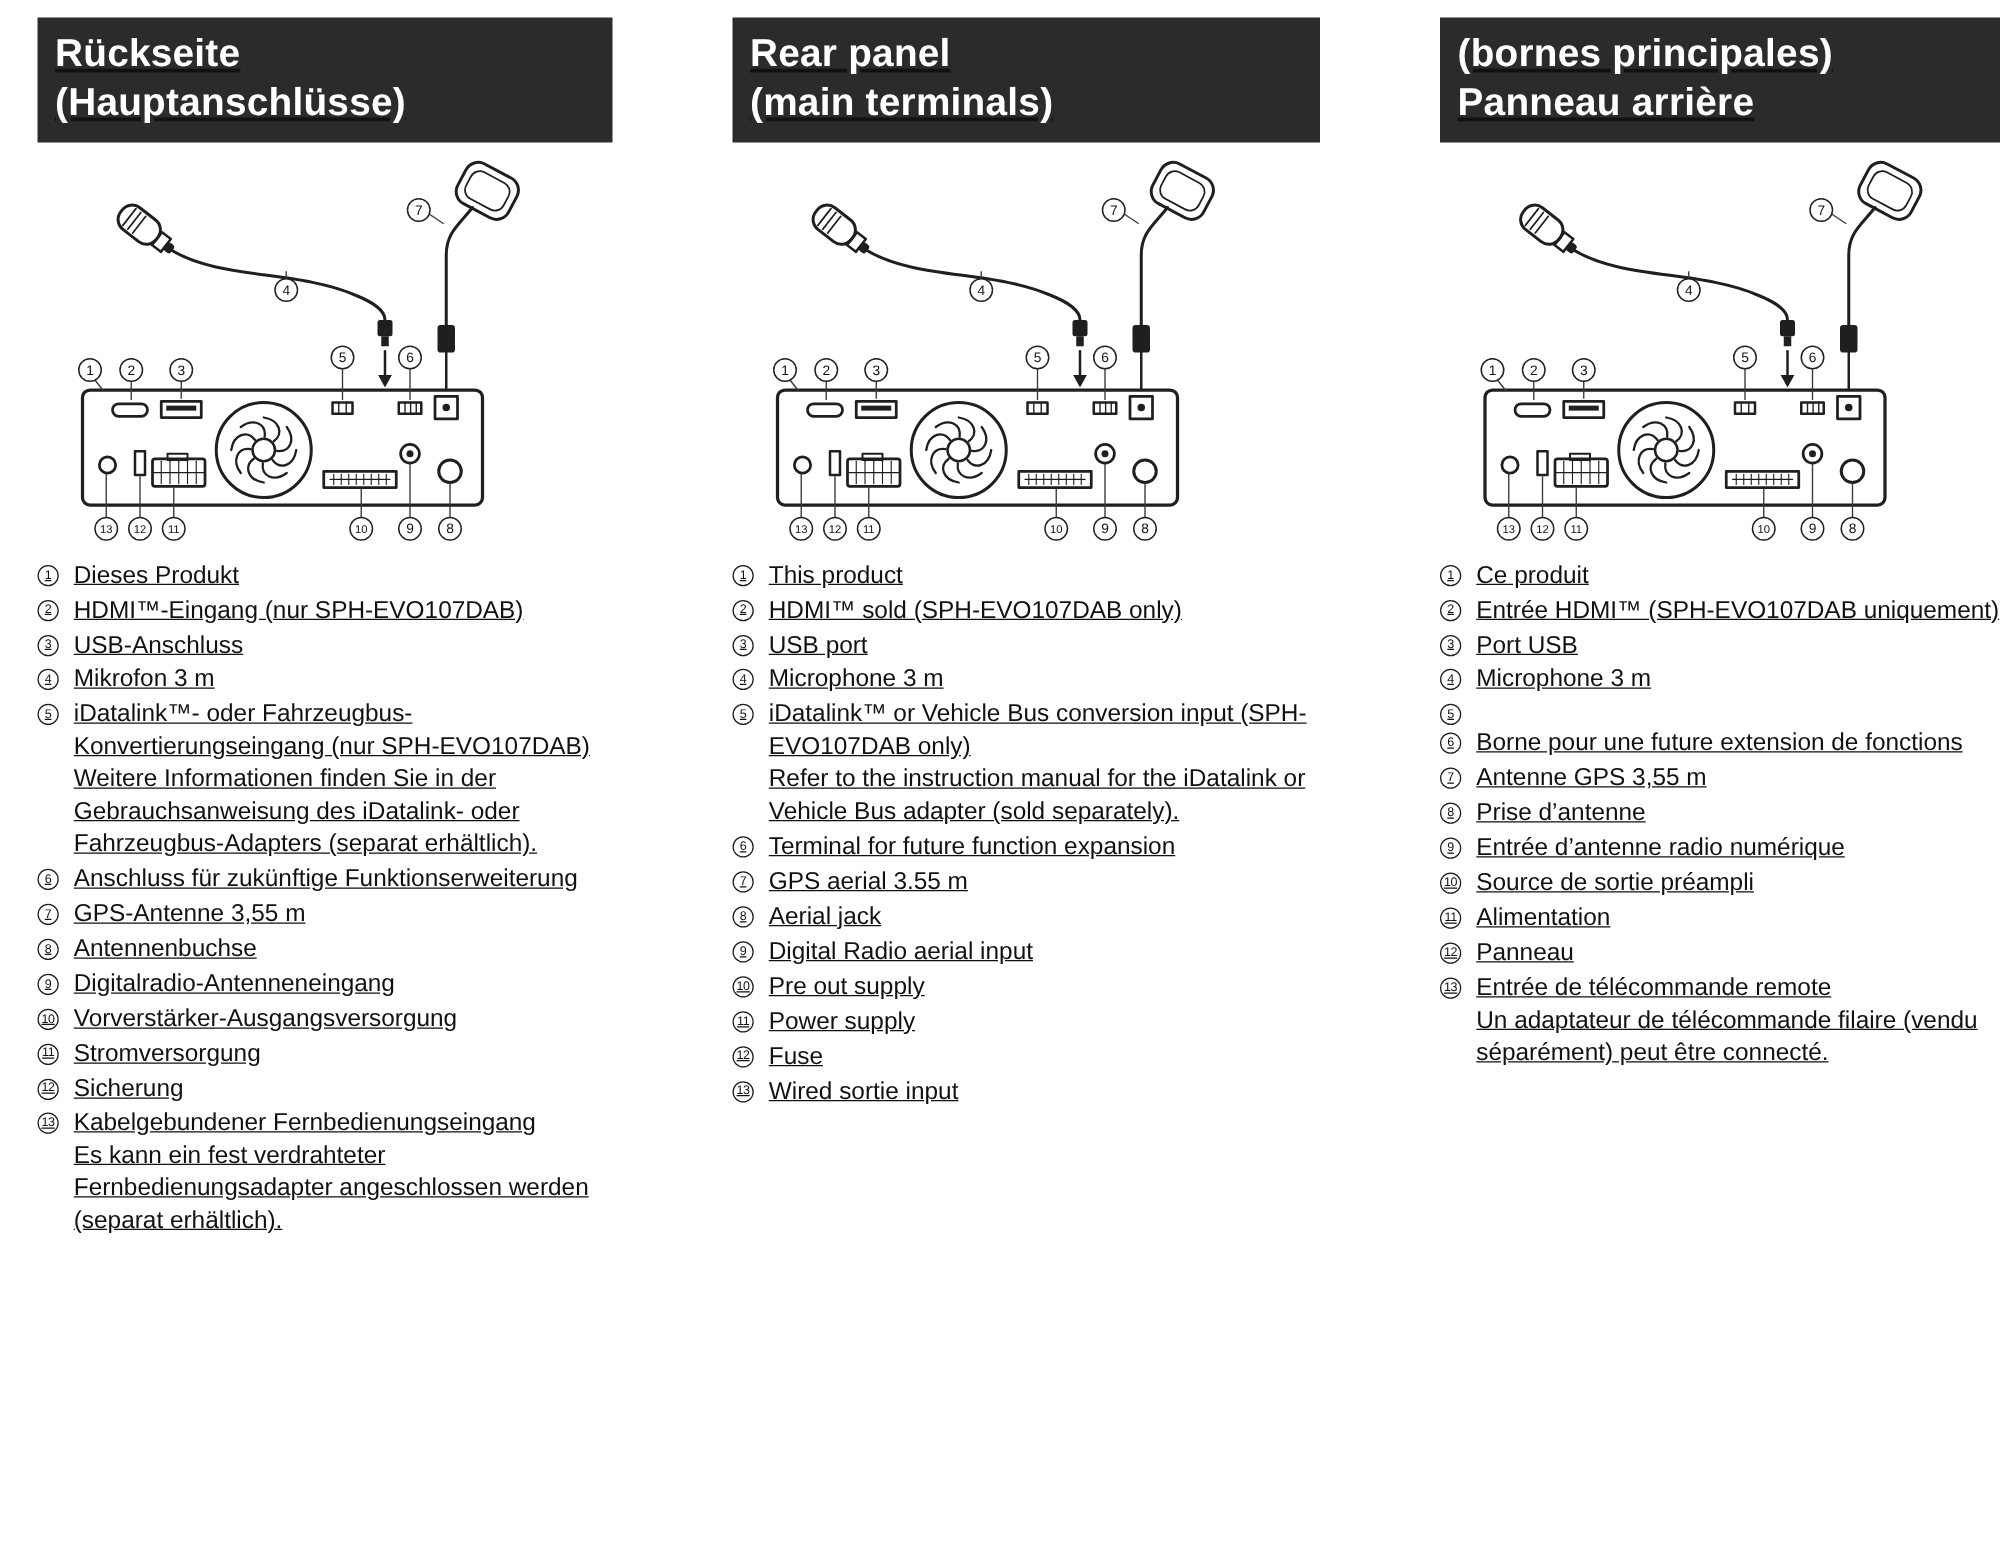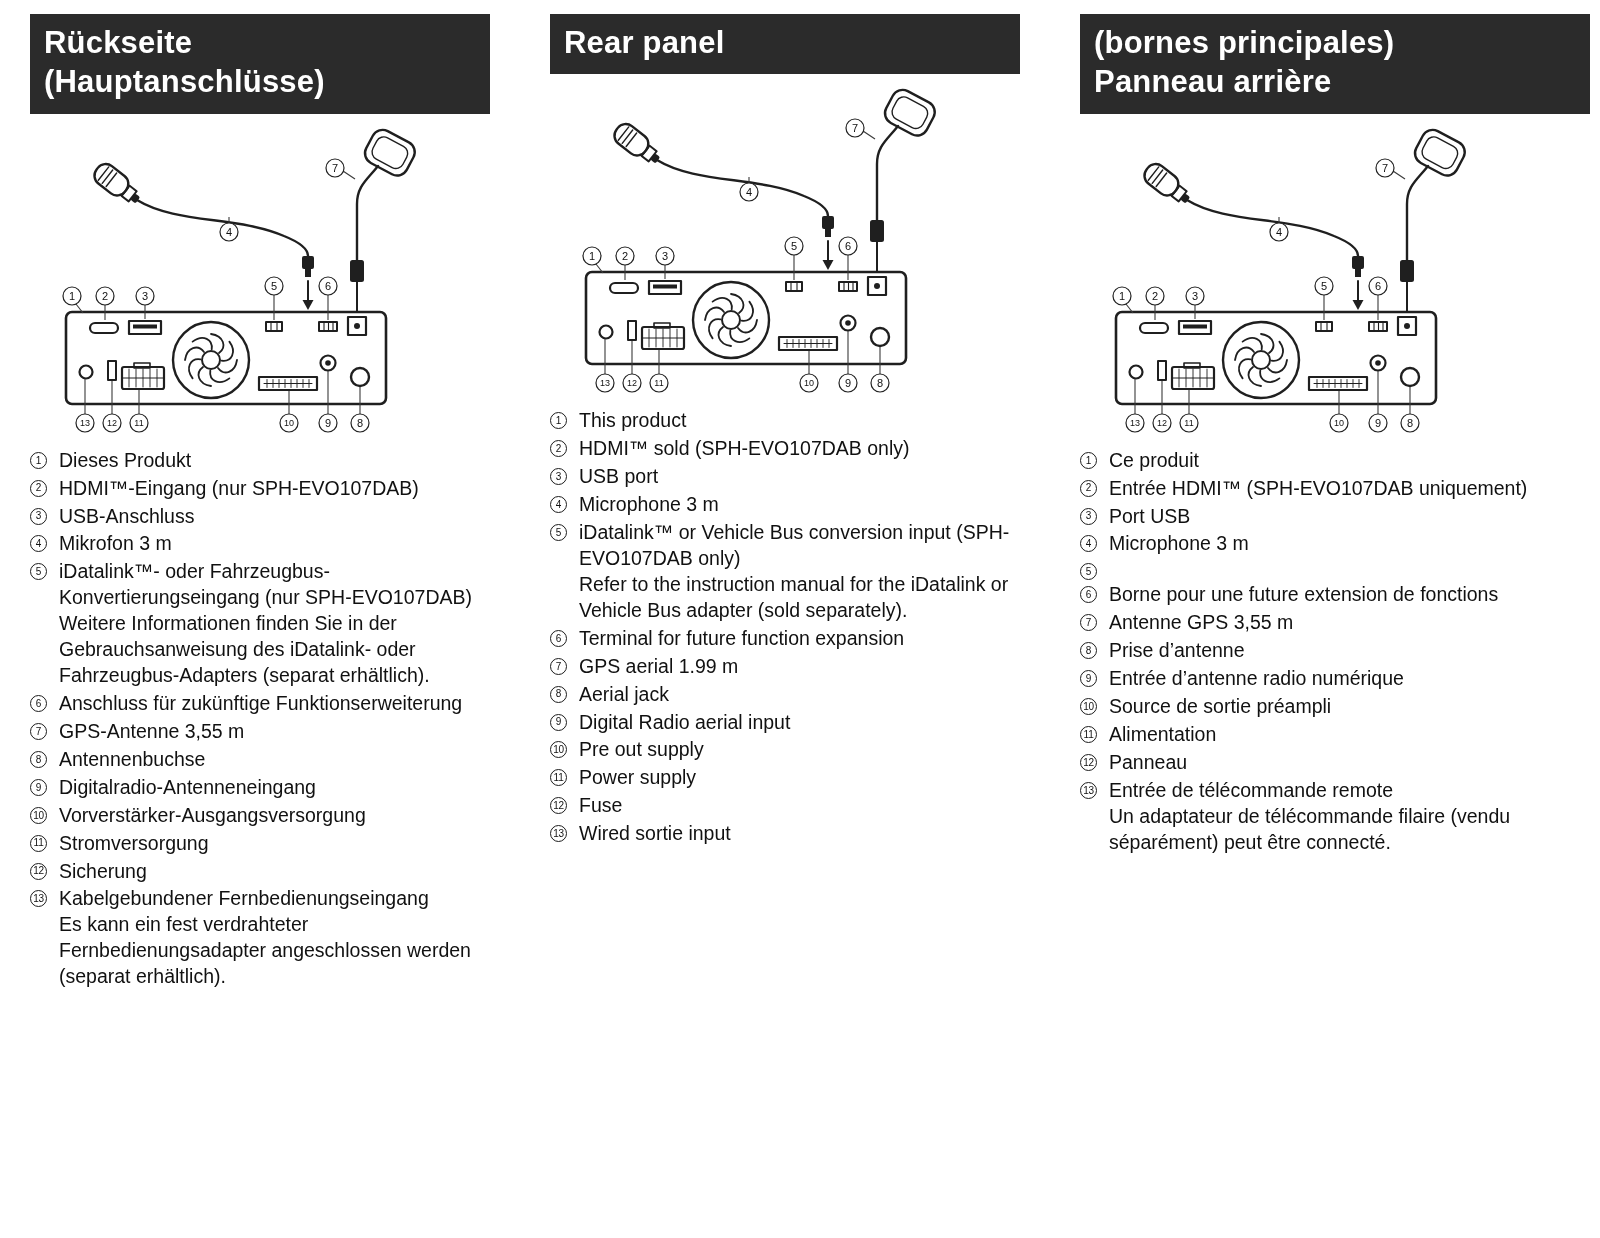--- a/index.html
+++ b/index.html
@@ -5,23 +5,24 @@
   html,body { margin:0; padding:0; }
   body {
     width:1600px; height:1238px; overflow:hidden;
     background:#ffffff; color:#111;
     font-family:"Liberation Sans", sans-serif;
     -webkit-font-smoothing:antialiased;
   }
   .page {
     display:grid;
     grid-template-columns:460px 470px 510px;
-    column-gap:60px;
+    column-gap:96px;
     padding:14px 0 0 30px;
     box-sizing:border-box;
+    text-decoration:underline;
   }
   .col { min-width:0; }
   .col-header {
     background:#2b2b2b; color:#fff;
     font-weight:bold; font-size:31px; line-height:1.27;
     padding:9px 16px 12px 14px;
     letter-spacing:.2px;
   }
   .diagram { margin:6px 0 2px -4px; }
   .diagram svg { display:block; }
@@ -295,20 +296,21 @@
             <span>Kabelgebundener Fernbedienungseingang</span>
             <span class="note">Es kann ein fest verdrahteter Fernbedienungsadapter angeschlossen werden (separat erhältlich).</span>
           </span>
         </li>
       </ol>
   </section>
 
   <section class="col">
     <header class="col-header">
       <div>Rear panel</div>
+      <div>(main terminals)</div>
     </header>
     <div class="diagram">
   <svg viewBox="0 0 440 318" width="440" height="318">
     <g fill="none" stroke="#1f1f1f" stroke-linecap="round" stroke-linejoin="round">
 
       <g transform="translate(78,40) rotate(38)" stroke-width="2.4">
         <rect x="0" y="0" width="36" height="22" rx="10" fill="#fff"></rect>
         <line x1="8" y1="2.5" x2="8" y2="19.5" stroke-width="1.4"></line>
         <line x1="13" y1="2.5" x2="13" y2="19.5" stroke-width="1.4"></line>
         <line x1="18" y1="2.5" x2="18" y2="19.5" stroke-width="1.4"></line>
@@ -483,21 +485,21 @@
           <span class="num">6</span>
           <span class="txt">
             <span>Terminal for future function expansion</span>
             
           </span>
         </li>
 
         <li class="item">
           <span class="num">7</span>
           <span class="txt">
-            <span>GPS aerial 1.99 m</span>
+            <span>GPS aerial 3.55 m</span>
             
           </span>
         </li>
 
         <li class="item">
           <span class="num">8</span>
           <span class="txt">
             <span>Aerial jack</span>
             
           </span>

